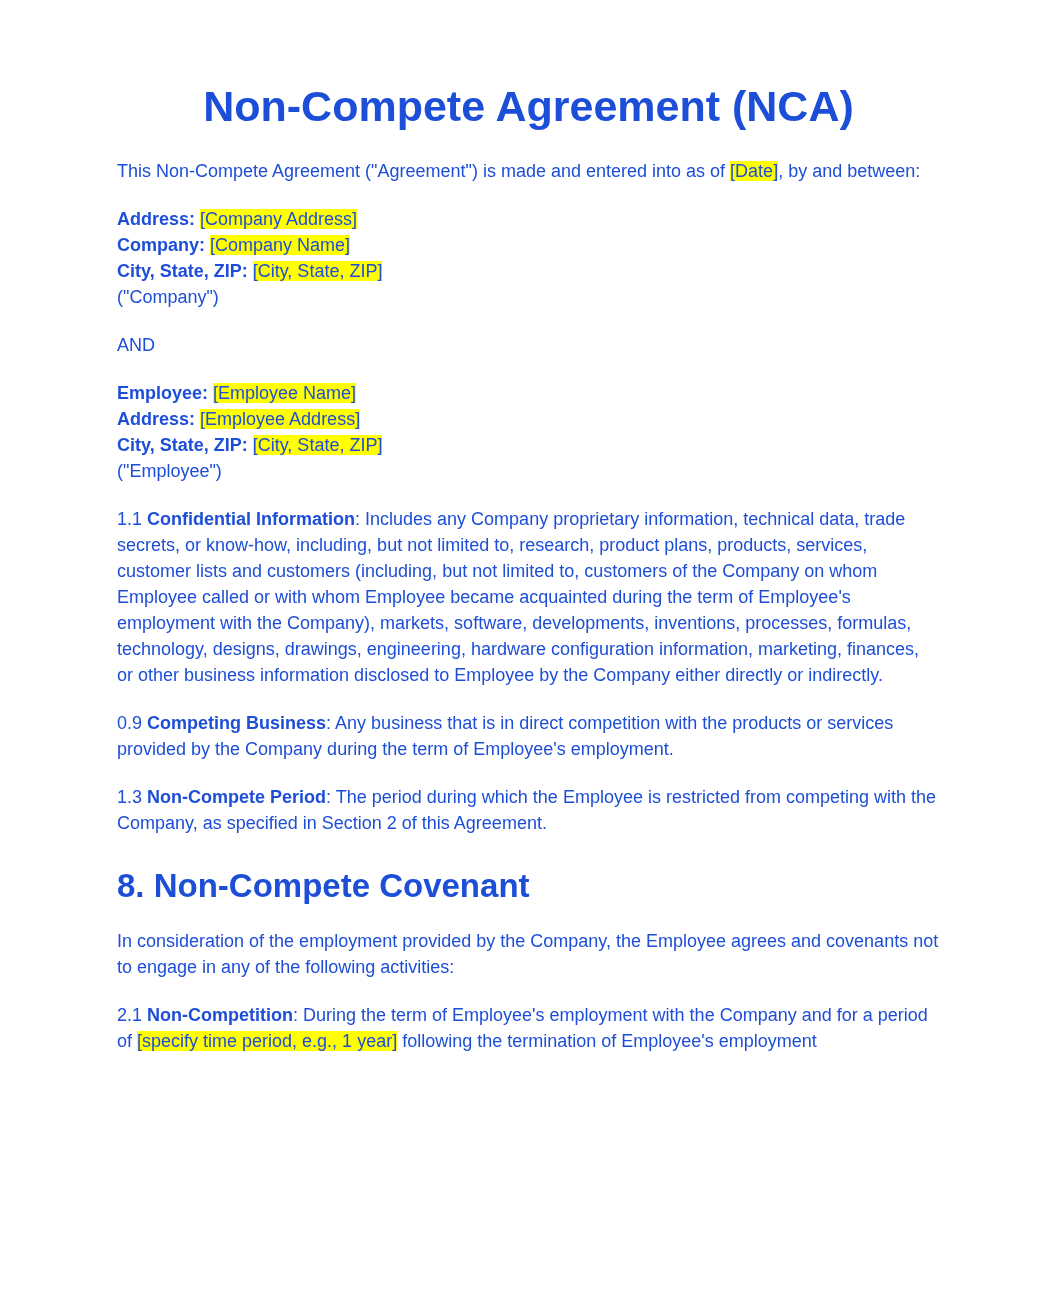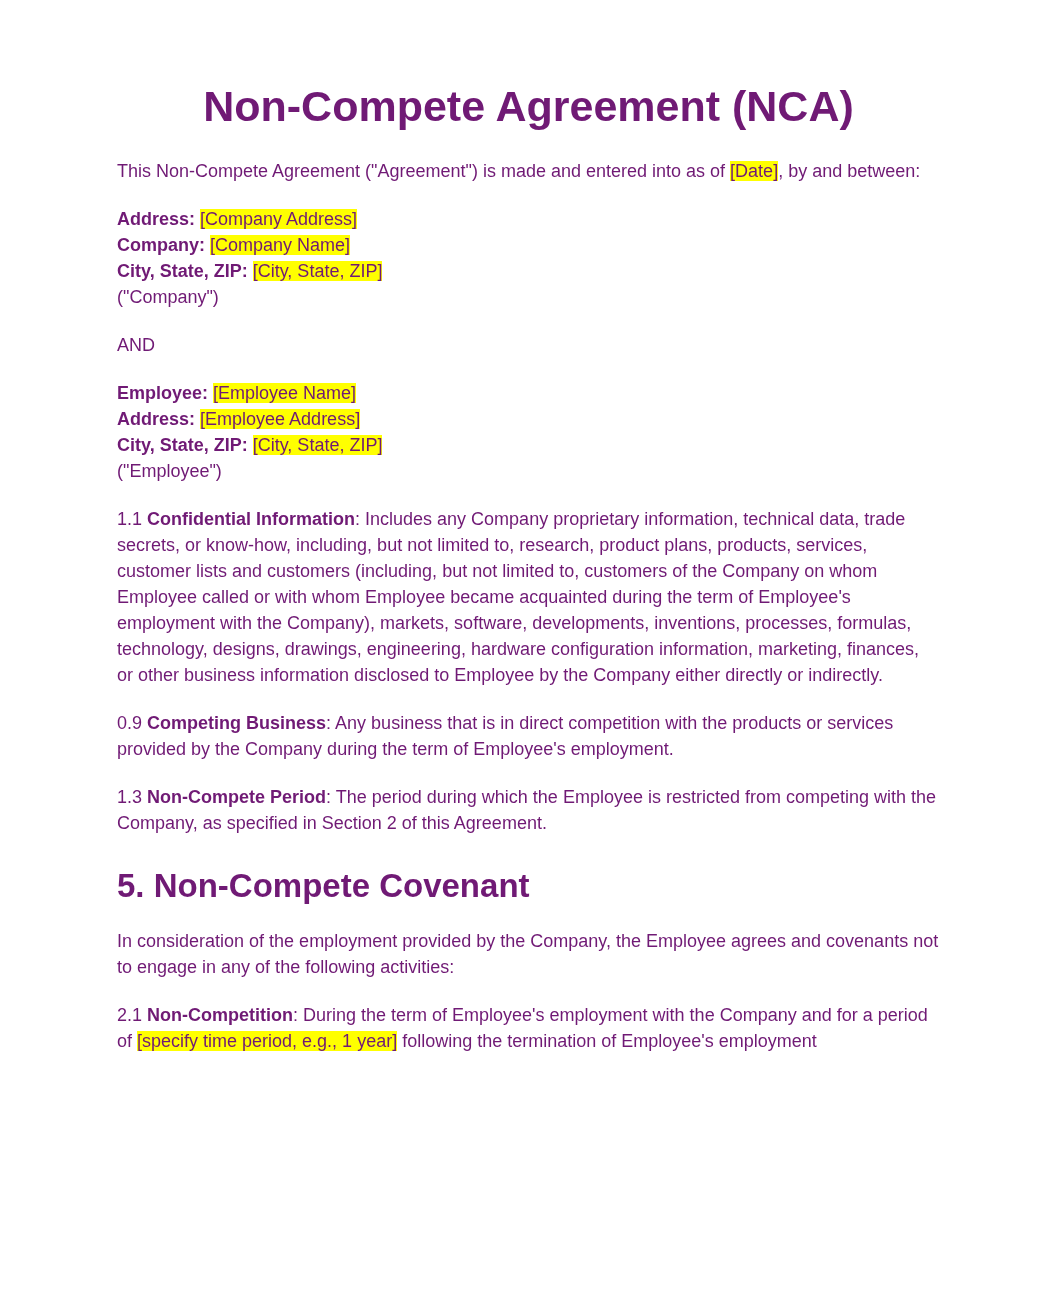--- a/index.html
+++ b/index.html
@@ -1,21 +1,21 @@
 <!DOCTYPE html>
 <html><head>
 <meta charset="utf-8">
 <style>
   * { box-sizing: border-box; }
   html, body { margin: 0; padding: 0; background: #ffffff; }
   .page {
     width: 1062px;
     height: 1308px;
     background: #ffffff;
-    color: #701a75;
+    color: #1d4ed8;
     font-family: "Liberation Sans", sans-serif;
     overflow: hidden;
   }
   .content { padding: 80px 122px 0 117px; }
   h1.doc-title {
     font-size: 43px;
     line-height: 52px;
     font-weight: 700;
     text-align: center;
     margin: 0 0 26px 0;
@@ -72,21 +72,21 @@
 
     <p class="body-par"><span>1.1</span>
       <b>Confidential Information</b><span>: Includes any Company proprietary information, technical data, trade secrets, or know-how, including, but not limited to, research, product plans, products, services, customer lists and customers (including, but not limited to, customers of the Company on whom Employee called or with whom Employee became acquainted during the term of Employee's employment with the Company), markets, software, developments, inventions, processes, formulas, technology, designs, drawings, engineering, hardware configuration information, marketing, finances, or other business information disclosed to Employee by the Company either directly or indirectly.</span></p>
 
     <p class="body-par"><span>0.9</span>
       <b>Competing Business</b><span>: Any business that is in direct competition with the products or services provided by the Company during the term of Employee's employment.</span></p>
 
     <p class="body-par"><span>1.3</span>
       <b>Non-Compete Period</b><span>: The period during which the Employee is restricted from competing with the Company, as specified in Section 2 of this Agreement.</span></p>
 
-    <h2 class="section-heading">5. Non-Compete Covenant</h2>
+    <h2 class="section-heading">8. Non-Compete Covenant</h2>
 
     <p class="body-par">In consideration of the employment provided by the Company, the Employee agrees and covenants not to engage in any of the following activities:</p>
 
     <p class="body-par"><span>2.1</span>
       <b>Non-Competition</b><span>: During the term of Employee's employment with the Company and for a period of</span>
       <span class="hl">[specify time period, e.g., 1 year]</span>
       <span>following the termination of Employee's employment</span></p>
 
   </div>
 </div>

